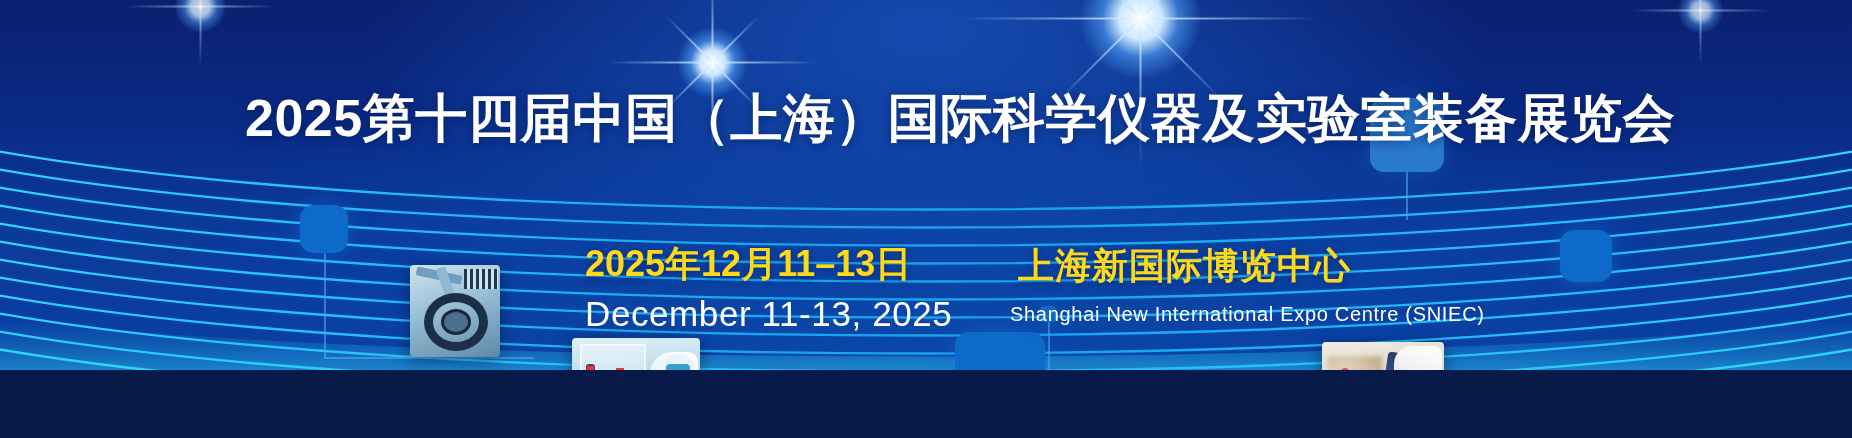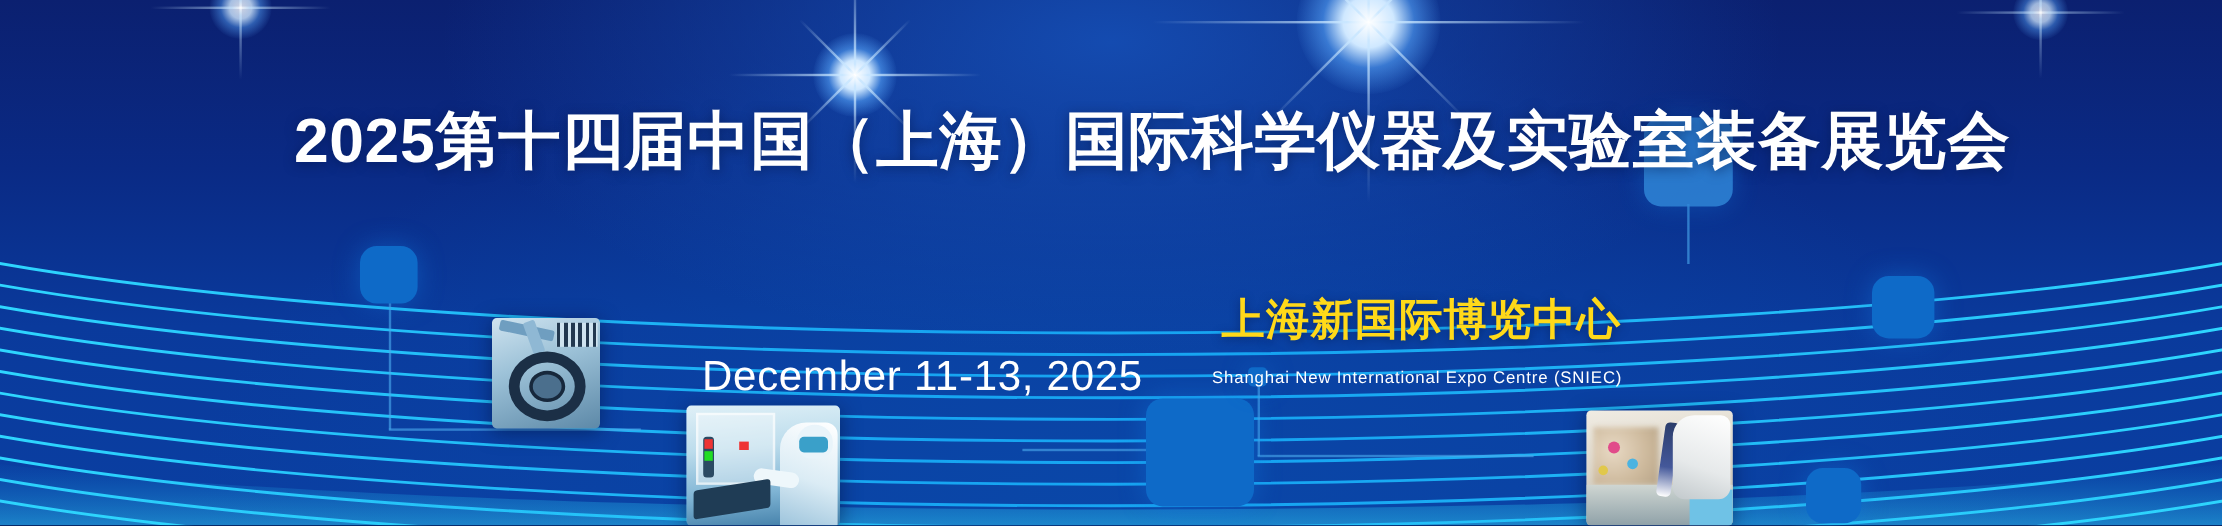--- a/index.html
+++ b/index.html
@@ -2,21 +2,21 @@
 <html><head>
 <meta charset="utf-8">
 <style>
   * { margin:0; padding:0; box-sizing:border-box; }
   html,body { background:#071a4a; }
   body { font-family:"Liberation Sans", sans-serif; }
 
   .banner{
     position:relative;
     width:1852px;
-    height:438px;
+    height:370px;
     overflow:hidden;
     background:
       radial-gradient(ellipse 900px 420px at 50% 8%, #144bb0 0%, rgba(20,75,176,0) 62%),
       radial-gradient(ellipse 1100px 600px at 50% 100%, #0a47a8 0%, rgba(10,71,168,0) 70%),
       linear-gradient(180deg, #0b2070 0%, #0a2a85 32%, #0a3a9c 62%, #0a3fa2 100%);
   }
 
   
   .bg-layer{ position:absolute; inset:0; pointer-events:none; }
 
@@ -104,21 +104,21 @@
     line-height:42px;
     font-weight:bold;
     color:#ffd919;
     letter-spacing:1px;
     white-space:nowrap;
     text-shadow:0 2px 8px rgba(0,20,70,.5);
   }
   .venue-en{
     position:absolute;
     left:1010px; top:302px;
-    font-size:14px;
+    font-size:20px;
     line-height:24px;
     font-weight:400;
     color:#ffffff;
     letter-spacing:.7px;
     white-space:nowrap;
   }
 
   
   .photo{
     position:absolute;
@@ -269,18 +269,19 @@
     <div class="px pp-dot2"></div>
     <div class="px pp-dot3"></div>
     <div class="px pp-bench"></div>
     <div class="px pp-tray"></div>
     <div class="px pp-tip"></div>
     <div class="px pp-glove"></div>
   </div>
 
   <div class="content">
     <div class="title-cn">2025第十四届中国（上海）国际科学仪器及实验室装备展览会</div>
+    <div class="date-cn">2025年12月11–13日</div>
     <div class="date-en">December 11-13, 2025</div>
     <div class="venue-cn">上海新国际博览中心</div>
     <div class="venue-en">Shanghai New International Expo Centre (SNIEC)</div>
   </div>
 
 </div>
 
 </body></html>

